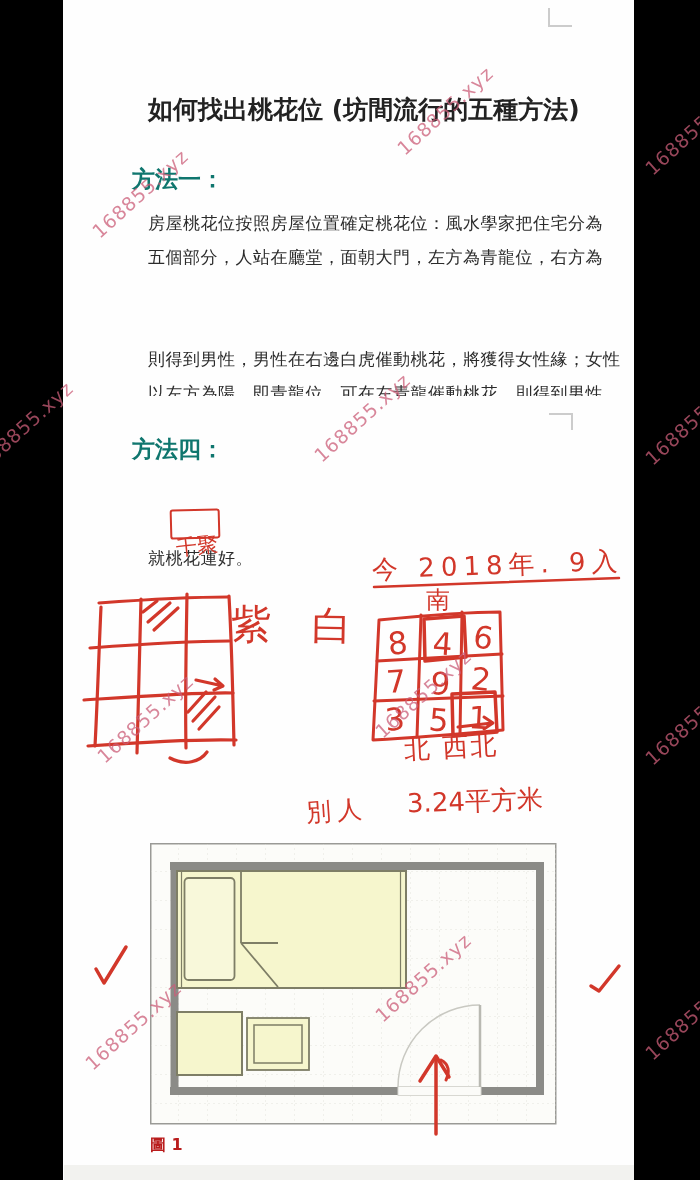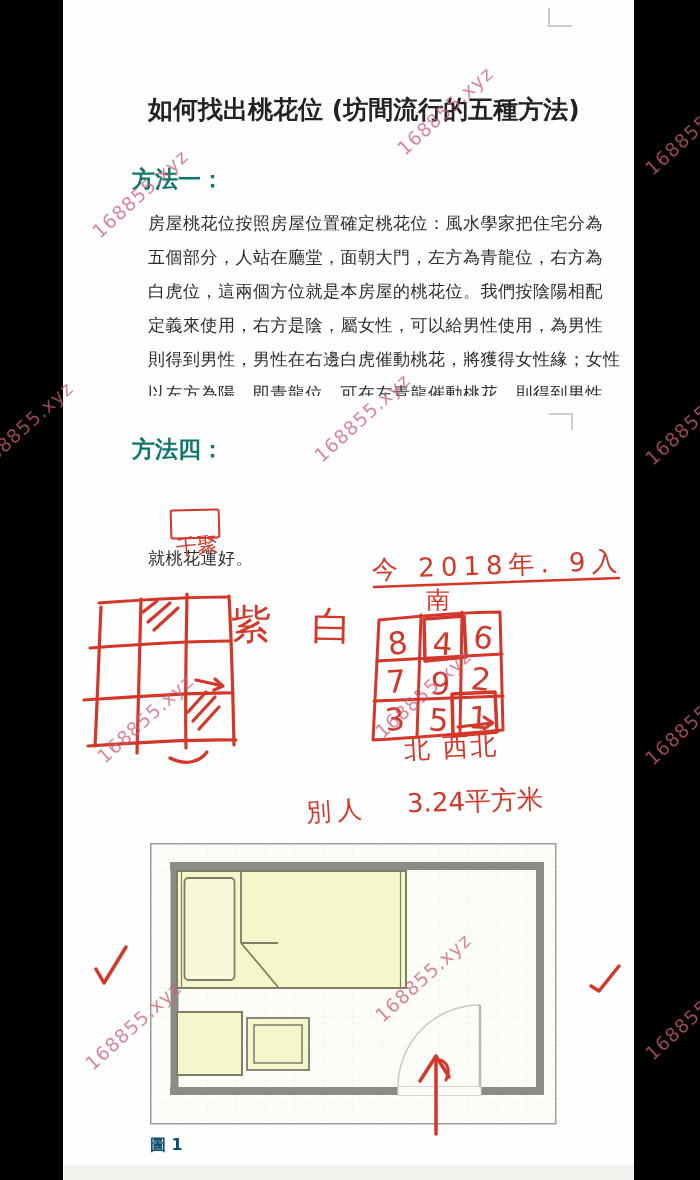--- a/index.html
+++ b/index.html
@@ -21,21 +21,21 @@
         font-weight:500;}
   #ann-box{position:absolute;left:170px;top:509px;width:46px;height:26px;
            border:2.5px solid #d2372a;border-radius:3px;transform:rotate(-1.5deg);z-index:26;}
   #ann-under-box{left:176px;top:532px;font-size:21px;transform:rotate(-6deg);}
   #ann-year{left:372px;top:548px;font-size:26px;letter-spacing:6px;transform:rotate(-2deg);}
   #ann-south{left:426px;top:584px;font-size:24px;}
   #ann-northwest{left:404px;top:730px;font-size:26px;letter-spacing:2px;transform:rotate(-3deg);}
   #ann-purple-white{left:231px;top:598px;font-size:40px;letter-spacing:14px;transform:rotate(1deg);}
   #ann-people{left:306px;top:794px;font-size:25px;letter-spacing:6px;transform:rotate(-4deg);}
   #ann-area{left:407px;top:784px;font-size:26px;transform:rotate(-2deg);}
-  #fig-caption{left:150px;top:1135px;font-size:16px;font-weight:bold;color:#0c4a6e;}
+  #fig-caption{left:150px;top:1135px;font-size:16px;font-weight:bold;color:#b91c1c;}
   .wm{position:absolute;z-index:40;font-size:19px;letter-spacing:1px;color:rgba(203,94,120,0.75);
       transform:rotate(-42deg);transform-origin:0 50%;white-space:nowrap;pointer-events:none;}
   .corner{position:absolute;z-index:8;}
   #corner-1{left:548px;top:8px;width:22px;height:17px;border-left:2px solid #ccc;border-bottom:2px solid #ccc;}
   #corner-2{left:549px;top:413px;width:22px;height:15px;border-top:2px solid #ccc;border-right:2px solid #ccc;}
   #floorplan-svg{position:absolute;left:150px;top:843px;z-index:5;}
   #ink-svg{position:absolute;left:0;top:0;z-index:30;pointer-events:none;}
   #bottom-strip{position:absolute;left:64px;top:1165px;width:570px;height:15px;background:#f2f2ef;z-index:6;}
 </style>
 </head>
@@ -47,22 +47,20 @@
   <div class="bar" id="bar-right"></div>
 
   <div class="corner" id="corner-1"></div>
   <div class="corner" id="corner-2"></div>
 
   <div class="txt" id="subtitle">如何找出桃花位 (坊間流行的五種方法)</div>
 
   <div class="txt h-label" style="top:164px">方法一：</div>
   <div class="txt tline" style="top:212px">房屋桃花位按照房屋位置確定桃花位：風水學家把住宅分為</div>
   <div class="txt tline" style="top:246px">五個部分，人站在廳堂，面朝大門，左方為青龍位，右方為</div>
-  <div class="txt tline" style="top:280px">白虎位，這兩個方位就是本房屋的桃花位。我們按陰陽相配</div>
-  <div class="txt tline" style="top:314px">定義來使用，右方是陰，屬女性，可以給男性使用，為男性</div>
   <div class="txt tline" style="top:348px">則得到男性，男性在右邊白虎催動桃花，將獲得女性緣；女性</div>
   <div id="p1-clip">
     <div class="tline">以左方為陽，即青龍位，可在左青龍催動桃花，則得到男性</div>
   </div>
 
   <div class="txt h-label" style="top:434px">方法四：</div>
   <div class="txt tline" style="top:547px">就桃花運好。</div>
 
   <div class="txt" id="fig-caption">圖 1</div>
   <div id="bottom-strip"></div>

